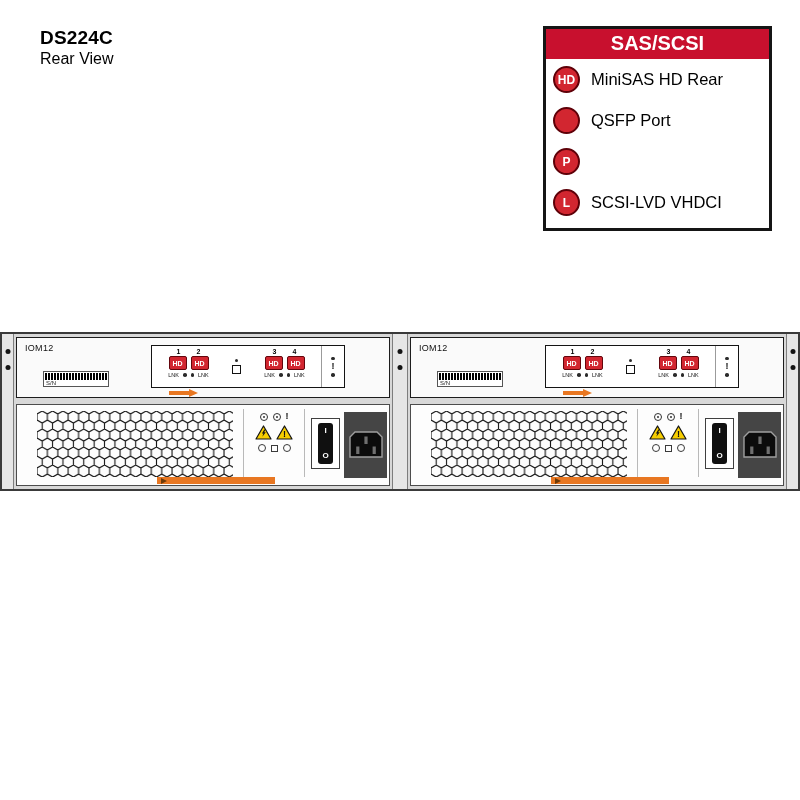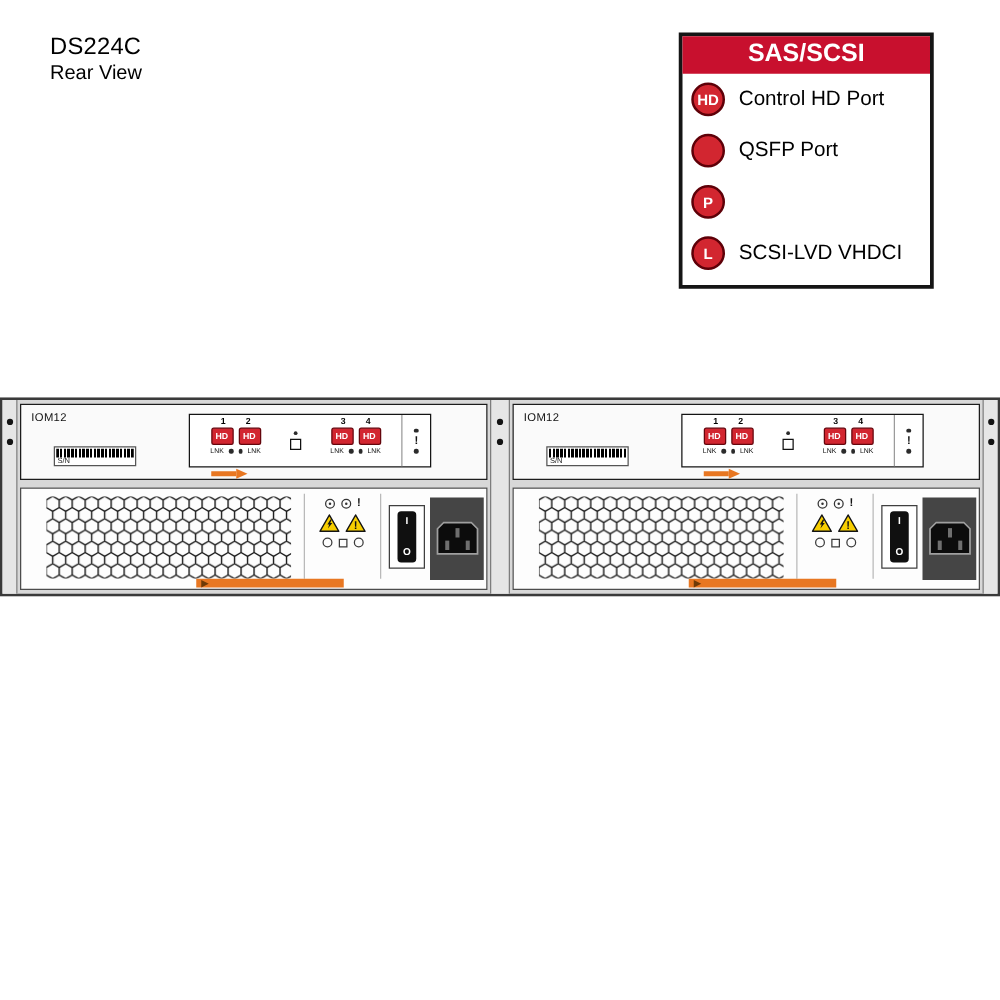--- a/index.html
+++ b/index.html
@@ -2,36 +2,36 @@
 <html><head>
 <meta charset="utf-8">
 <style>
   * { margin:0; padding:0; box-sizing:border-box; }
   html, body { background:#ffffff; }
   body { font-family:"Liberation Sans", sans-serif; color:#000; }
   .page { position:relative; width:800px; height:800px; background:#fff; overflow:hidden; }
 
   
   .title-block { position:absolute; left:40px; top:27px; }
-  .model { font-size:19px; font-weight:400; letter-spacing:.2px; }
+  .model { font-size:19px; font-weight:700; letter-spacing:.2px; }
   .view  { font-size:16px; margin-top:1px; }
 
   
-  .legend { position:absolute; left:543px; top:26px; width:204px; background:#fff;
+  .legend { position:absolute; left:543px; top:26px; width:229px; background:#fff;
             border:3px solid #151515; padding-bottom:5px; }
   .legend-header { background:#C8102E; color:#fff; text-align:center; font-size:20px;
                    font-weight:700; padding:3px 0 4px; }
   .legend-item { display:flex; align-items:center; gap:11px; padding:7px 6px 7px 7px; }
   .badge { flex:0 0 27px; width:27px; height:27px; border-radius:50%; background:#D22630;
            border:2px solid #5e0008; color:#fff; font-size:12px; font-weight:700;
            display:flex; align-items:center; justify-content:center; }
   .legend-label { font-size:16.5px; }
 
   
-  .chassis { position:absolute; left:0; top:318px; width:800px; height:159px;
+  .chassis { position:absolute; left:0; top:332px; width:800px; height:159px;
              background:#d8d8d8; border:2px solid #3a3a3a; }
   .ear { position:absolute; top:0; width:12px; height:100%; background:#e6e6e6; }
   .ear-left  { left:0; border-right:1px solid #7e7e7e; }
   .ear-right { right:0; border-left:1px solid #7e7e7e; }
   .center-strip { position:absolute; left:390px; top:0; width:16px; height:100%;
                   background:#e6e6e6; border-left:1px solid #7e7e7e; border-right:1px solid #7e7e7e; }
   .screw { position:absolute; left:50%; transform:translateX(-50%); width:5px; height:5px;
            border-radius:50%; background:#141414; }
   .screw.s1 { top:15px; } .screw.s2 { top:31px; }
 
@@ -105,21 +105,21 @@
 
   <div class="title-block">
     <div class="model">DS224C</div>
     <div class="view">Rear View</div>
   </div>
 
   <div class="legend">
     <div class="legend-header">SAS/SCSI</div>
     <div class="legend-item">
       <span class="badge">HD</span>
-      <span class="legend-label">Control HD Port</span>
+      <span class="legend-label">MiniSAS HD Rear</span>
     </div>
     <div class="legend-item">
       <span class="badge"></span>
       <span class="legend-label">QSFP Port</span>
     </div>
     <div class="legend-item">
       <span class="badge">P</span>
     </div>
     <div class="legend-item">
       <span class="badge">L</span>

